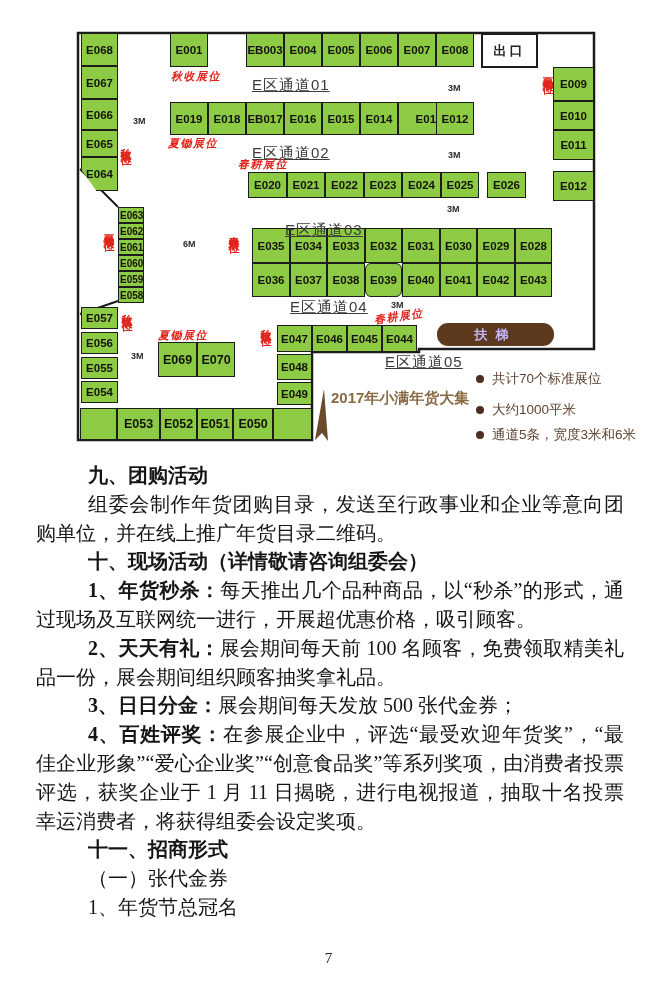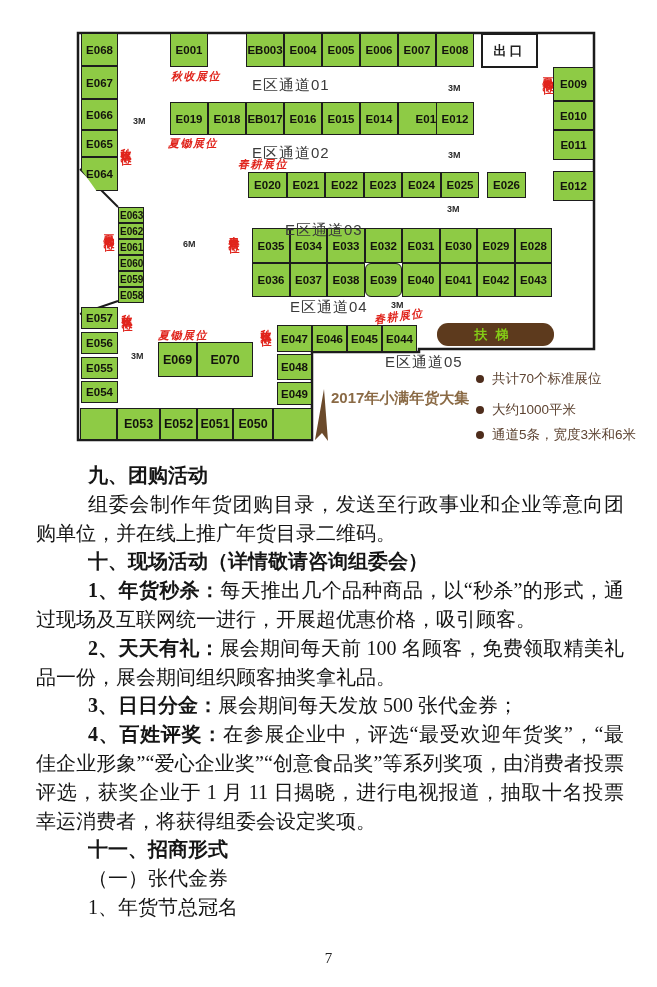--- a/index.html
+++ b/index.html
@@ -9,29 +9,29 @@
   
   #plan{position:absolute;left:0;top:0;width:657px;height:455px;}
   #plan svg.outline{position:absolute;left:0;top:0;}
   .booth{position:absolute;box-sizing:border-box;background:var(--green,#8ecb45);
          border:1.6px solid #1d1d1d;display:flex;align-items:center;justify-content:center;
          font:bold 11.5px "Liberation Sans","DejaVu Sans",sans-serif;color:#13130d;white-space:nowrap;overflow:visible;}
   .booth.sm{font-size:10px;font-weight:bold;justify-content:flex-start;padding-left:1px;}
   .booth.lg{font-size:12.5px;}
   .booth.cut{clip-path:polygon(0 0,100% 0,100% 100%,42% 100%,0 36%);}
   .aisle{position:absolute;font:15px "Liberation Sans","DejaVu Sans",sans-serif;color:#3b3b3b;
-         letter-spacing:1px;white-space:nowrap;}
+         text-decoration:underline;letter-spacing:1px;white-space:nowrap;}
   .dim{position:absolute;font:bold 9px "Liberation Sans","DejaVu Sans",sans-serif;color:#2b2b2b;}
   .red{position:absolute;font:bold italic 11px "Liberation Sans","DejaVu Sans",sans-serif;
        color:var(--red,#e0241c);letter-spacing:1.5px;white-space:nowrap;}
   .red.v{writing-mode:vertical-rl;text-orientation:upright;letter-spacing:2px;font-style:normal;line-height:13px;}
   .exitbox{position:absolute;background:#fff;border:2px solid #1d1d1d;box-sizing:border-box;
            display:flex;align-items:center;justify-content:center;
            font:bold 13px "Liberation Sans","DejaVu Sans",sans-serif;letter-spacing:3px;color:#222;}
-  .escbox{position:absolute;background:var(--brown,#5d3a1d);border-radius:11px;color:#84cc16;
+  .escbox{position:absolute;background:var(--brown,#5d3a1d);border-radius:11px;color:#c4b5fd;
           display:flex;align-items:center;justify-content:center;
           font:bold 13px "Liberation Sans","DejaVu Sans",sans-serif;letter-spacing:8px;}
   .map-sub{position:absolute;left:331px;top:389px;font:bold 15px "Liberation Sans","DejaVu Sans",sans-serif;
            color:var(--subtitle,#8a6a45);white-space:nowrap;}
   .map-title{position:absolute;left:329px;top:403px;font:bold 27px "Liberation Sans","DejaVu Sans",sans-serif;
              color:var(--titlered,#ce3a41);letter-spacing:1px;white-space:nowrap;}
   .legend-item{position:absolute;left:476px;display:flex;align-items:center;gap:8px;
                font:13.5px "Liberation Sans","DejaVu Sans",sans-serif;color:#5d4331;white-space:nowrap;}
   .legend-item .dot{width:8px;height:8px;border-radius:50%;background:#4e2d1c;flex:0 0 auto;}
 
@@ -129,21 +129,21 @@
       <div class="booth lg" style="left: 197px; top: 408px; width: 36px; height: 32px;">E051</div>
       <div class="booth lg" style="left: 233px; top: 408px; width: 40px; height: 32px;">E050</div>
       <div class="booth" style="left: 273px; top: 408px; width: 39px; height: 32px;"></div>
       <div class="booth" style="left: 277px; top: 325px; width: 35px; height: 27px;">E047</div>
       <div class="booth" style="left: 277px; top: 354px; width: 35px; height: 26px;">E048</div>
       <div class="booth" style="left: 277px; top: 382px; width: 35px; height: 23px;">E049</div>
       <div class="booth" style="left: 312px; top: 325px; width: 35px; height: 27px;">E046</div>
       <div class="booth" style="left: 347px; top: 325px; width: 35px; height: 27px;">E045</div>
       <div class="booth" style="left: 382px; top: 325px; width: 35px; height: 27px;">E044</div>
       <div class="booth lg" style="left: 158px; top: 342px; width: 39px; height: 35px;">E069</div>
-      <div class="booth lg" style="left: 197px; top: 342px; width: 56px; height: 35px;">E070</div>
+      <div class="booth lg" style="left: 197px; top: 342px; width: 38px; height: 35px;">E070</div>
       <div class="aisle" style="left: 252px; top: 76px;">E区通道01</div>
       <div class="aisle" style="left: 252px; top: 144px;">E区通道02</div>
       <div class="aisle" style="left: 285px; top: 202px; margin-top: 19px;">E区通道03</div>
       <div class="aisle" style="left: 290px; top: 298px;">E区通道04</div>
       <div class="aisle" style="left: 385px; top: 353px;">E区通道05</div>
       <div class="dim" style="left: 448px; top: 83px;">3M</div>
       <div class="dim" style="left: 448px; top: 150px;">3M</div>
       <div class="dim" style="left: 447px; top: 204px;">3M</div>
       <div class="dim" style="left: 391px; top: 300px;">3M</div>
       <div class="dim" style="left: 133px; top: 116px;">3M</div>

